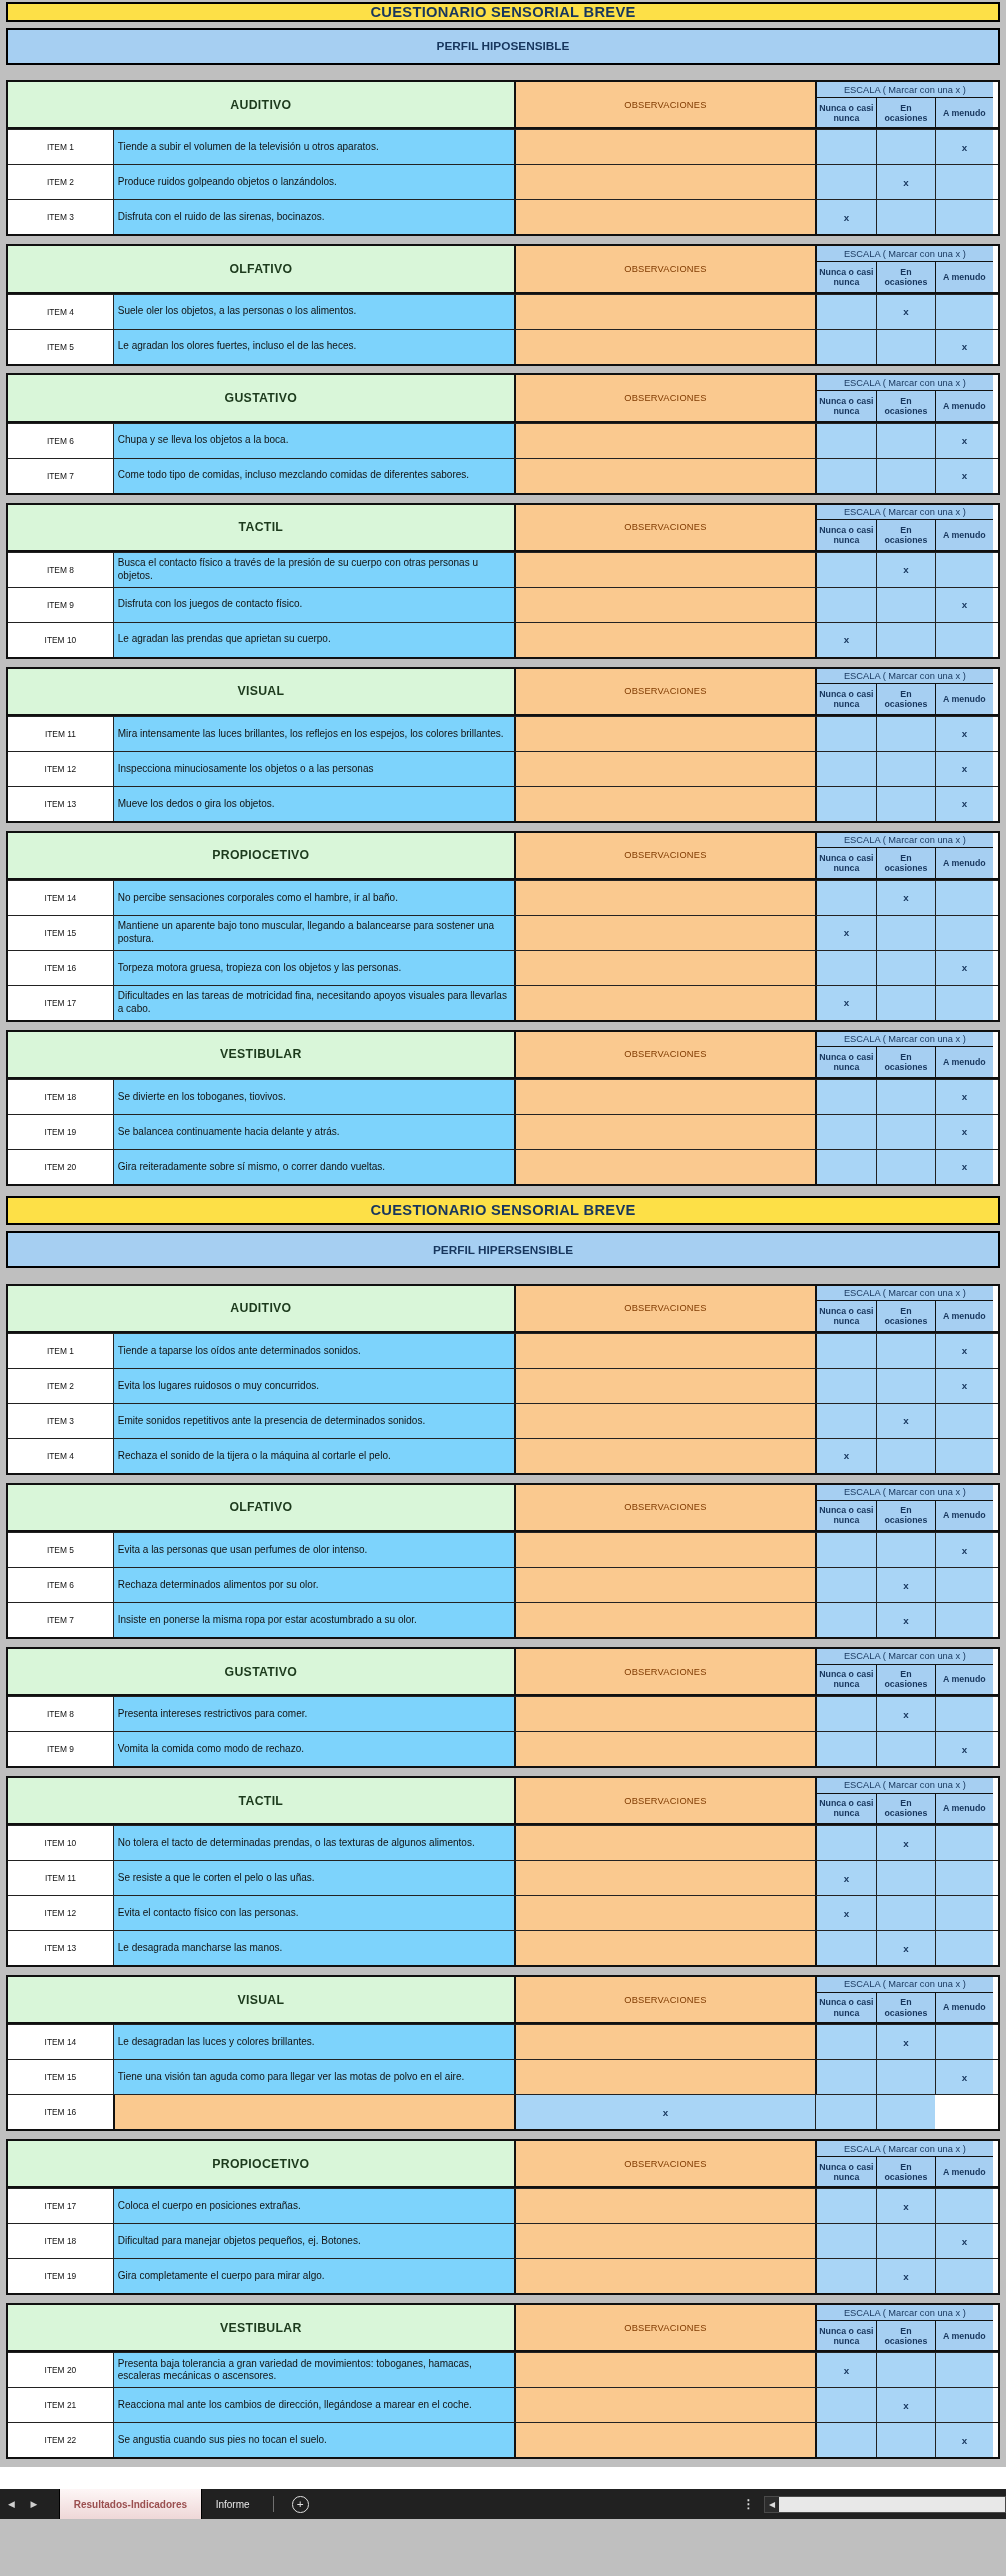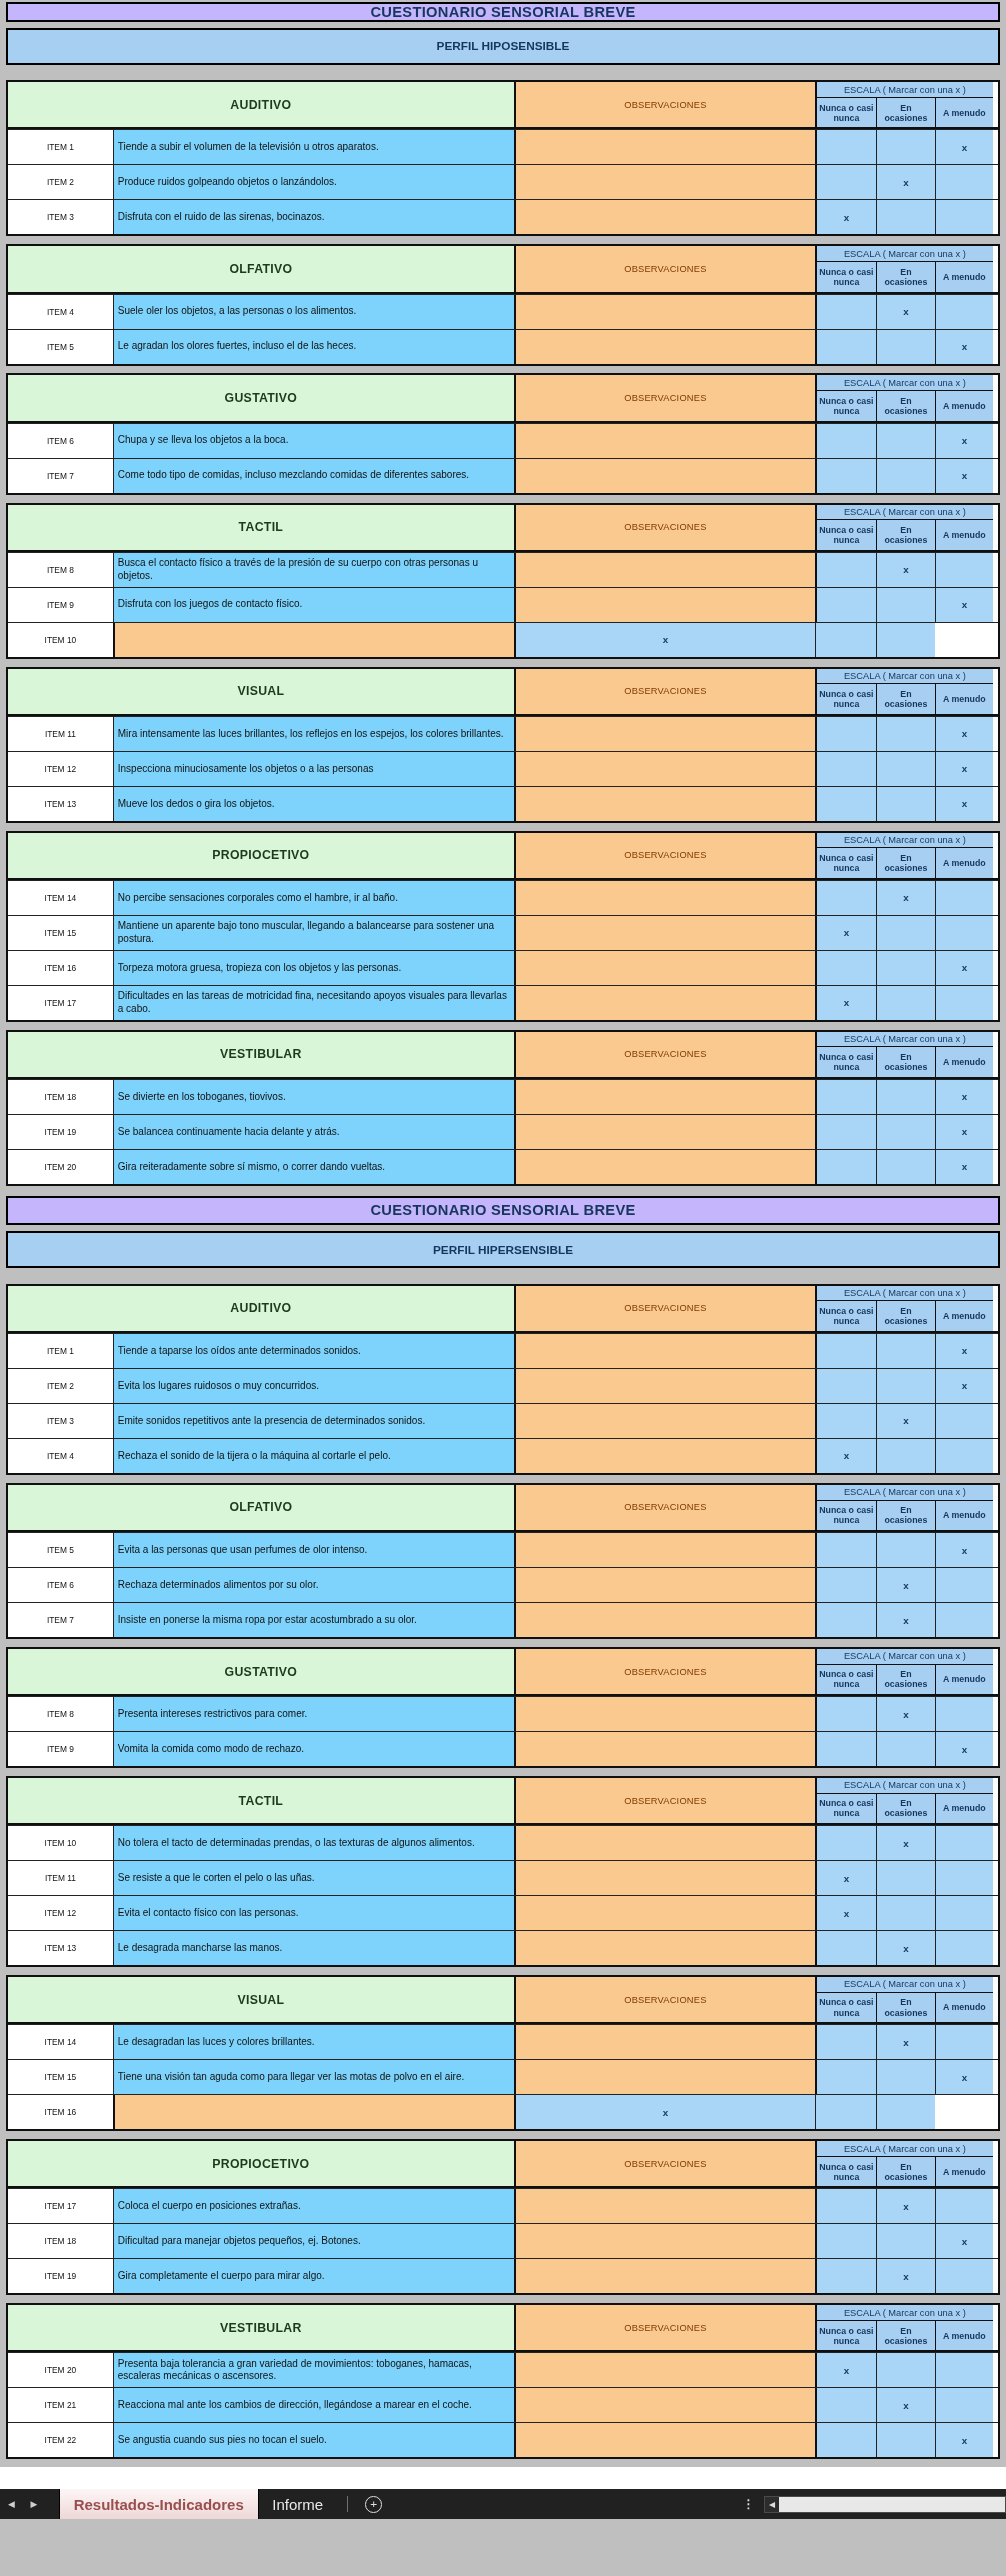--- a/index.html
+++ b/index.html
@@ -6,21 +6,21 @@
   html,body { width:1006px; height:2576px; overflow:hidden; }
   body {
     background:#bfbfbf;
     font-family:"Liberation Sans", sans-serif;
     color:#000;
   }
   .sheet { padding:2px 3.9px 0 3.9px; }
 
   .title-bar {
     height:19.7px; margin:0 2px 5.9px 2px;
-    background:#c4b5fd; border:2px solid #000;
+    background:#fde047; border:2px solid #000;
     display:flex; align-items:center; justify-content:center;
     font-weight:bold; font-size:14.7px; color:#17365d; letter-spacing:0.3px;
   }
   .section:nth-child(2) { margin-top:9.8px; }
   .section:nth-child(2) .title-bar { height:29.5px; }
   .profile-bar {
     height:37px; margin:0 2px 15.7px 2px;
     background:#a6cff2; border:2px solid #000;
     display:flex; align-items:center; justify-content:center;
     font-weight:bold; font-size:11.8px; color:#17365d;
@@ -90,21 +90,21 @@
   .tabbar {
     height:30.5px; background:#212121;
     display:flex; align-items:center;
   }
   .nav-arrow {
     color:#cfcfcf; font-size:8.8px; padding:0 7.9px; cursor:default;
   }
   .tabs { display:flex; height:100%; margin-left:13.8px; }
   .tab {
     display:flex; align-items:center; padding:0 13.8px; height:100%;
-    font-size:15px; color:#e8e8e8; cursor:default; white-space:nowrap;
+    font-size:10px; color:#e8e8e8; cursor:default; white-space:nowrap;
   }
   .tab.active {
     background:linear-gradient(#fdf6f6,#eed7d7);
     color:#9a4f4f; font-weight:bold; border-left:1px solid #000; border-right:1px solid #000;
   }
   .tab-divider { width:1px; height:15.7px; background:#6f6f6f; margin:0 9.8px; }
   .add-sheet {
     width:16.7px; height:16.7px; border:1.5px solid #e0e0e0; border-radius:50%;
     background:transparent; color:#e0e0e0; font-size:11.8px; line-height:12.8px;
     display:flex; align-items:center; justify-content:center; margin-left:7.9px; cursor:default;
@@ -250,20 +250,21 @@
             <div class="cell item-text">Disfruta con los juegos de contacto físico.</div>
             <div class="cell obs-data"></div>
             <div class="cell scale-cell c0"></div>
             <div class="cell scale-cell c1"></div>
             <div class="cell scale-cell c2">
               <span class="xmark">x</span>
             </div>
           </div>
           <div class="item-row">
             <div class="cell item-id">ITEM 10</div>
+            <div class="cell item-text">Le agradan las prendas que aprietan su cuerpo.</div>
             <div class="cell obs-data"></div>
             <div class="cell scale-cell c0">
               <span class="xmark">x</span>
             </div>
             <div class="cell scale-cell c1"></div>
             <div class="cell scale-cell c2"></div>
           </div>
         </div>
         <div class="block">
           <div class="block-header">

